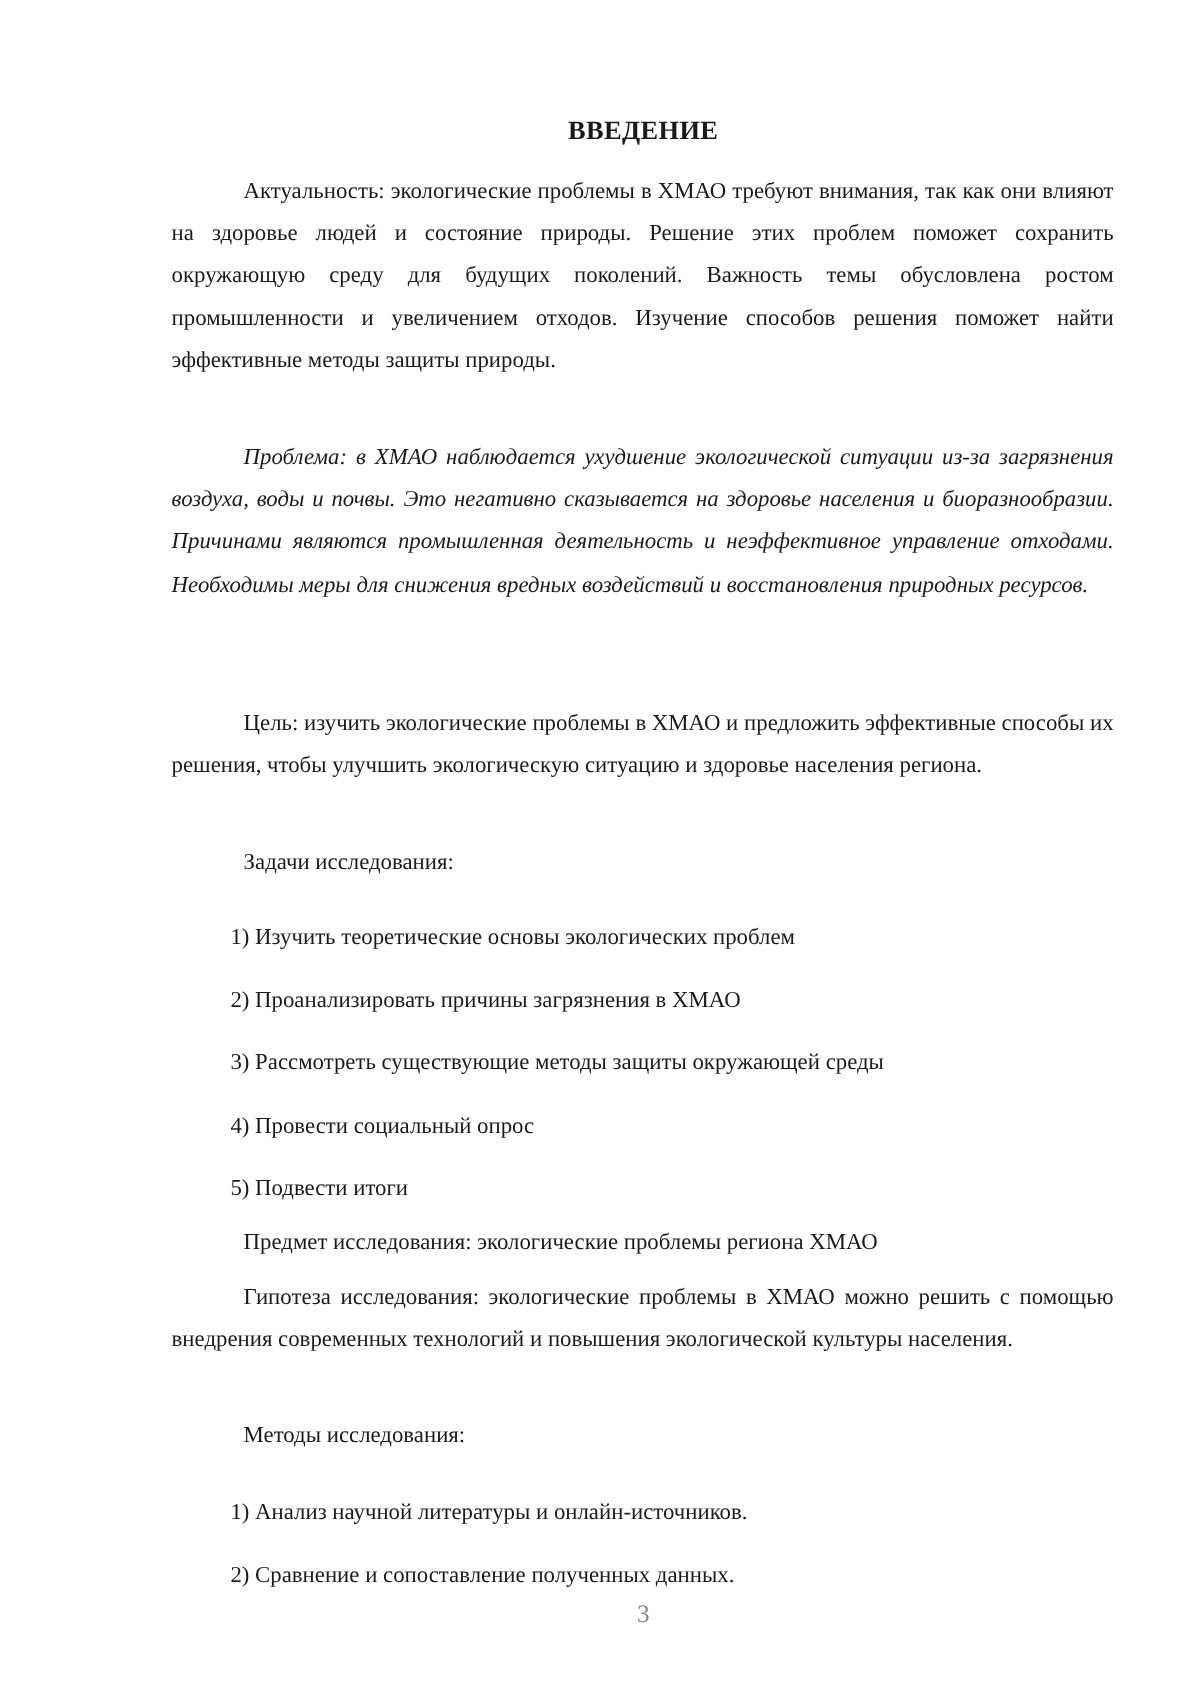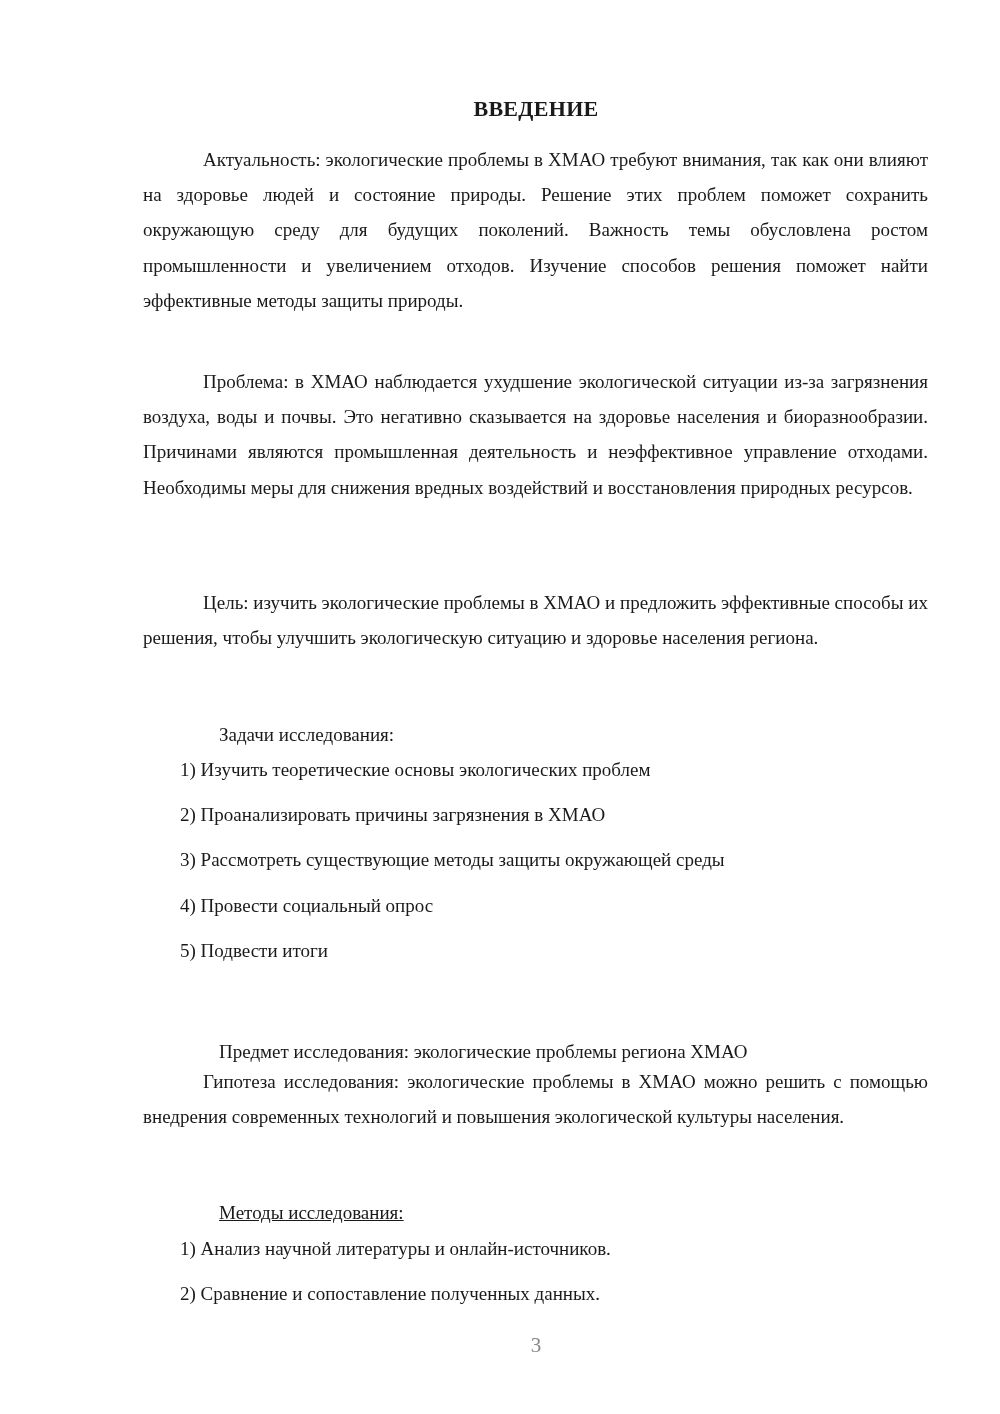--- a/index.html
+++ b/index.html
@@ -3,36 +3,36 @@
 <meta charset="utf-8">
 <style>
   html, body { margin: 0; padding: 0; background: #ffffff; }
   body { width: 1000px; height: 1414px; position: relative; overflow: hidden;
          font-family: "Liberation Serif", "DejaVu Serif", serif; color: #1a1a1a; }
   .page { position: absolute; left: 0; top: 0; width: 840px; height: 1414px; background: #fff; }
   .title { position: absolute; left: 0; width: 1000px; top: 96px; text-align: center;
            font-weight: bold; font-size: 22px; letter-spacing: 0.3px; margin-left: 36px; }
   .block { position: absolute; left: 143px; width: 785px; font-size: 19px; line-height: 35.2px; }
   .para { text-align: justify; text-indent: 60px; margin: 0; }
-  .line-indent { margin: 16px; padding-left: 60px; white-space: nowrap; }
-  .list-item { margin: 5px; padding-left: 32px; white-space: nowrap; }
+  .line-indent { margin: 0; padding-left: 60px; white-space: nowrap; }
+  .list-item { margin: 17px; padding-left: 32px; white-space: nowrap; }
   .pagenum { position: absolute; left: 0; width: 1000px; top: 1333px; text-align: center;
              font-size: 21px; color: #888; margin-left: 36px; }
 </style>
 </head>
 <body>
 
 <div class="page">
   <div class="title">ВВЕДЕНИЕ</div>
 
   <div class="block" style="top:142px;">
     <p class="para">Актуальность: экологические проблемы в ХМАО требуют внимания, так как они влияют на здоровье людей и состояние природы. Решение этих проблем поможет сохранить окружающую среду для будущих поколений. Важность темы обусловлена ростом промышленности и увеличением отходов. Изучение способов решения поможет найти эффективные методы защиты природы.</p>
   </div>
 
-  <div class="block" style="top:364px;">
+  <div class="block" style="top:364px;font-style:italic;">
     <p class="para">Проблема: в ХМАО наблюдается ухудшение экологической ситуации из-за загрязнения воздуха, воды и почвы. Это негативно сказывается на здоровье населения и биоразнообразии. Причинами являются промышленная деятельность и неэффективное управление отходами. Необходимы меры для снижения вредных воздействий и восстановления природных ресурсов.</p>
   </div>
 
   <div class="block" style="top:585px;">
     <p class="para">Цель: изучить экологические проблемы в ХМАО и предложить эффективные способы их решения, чтобы улучшить экологическую ситуацию и здоровье населения региона.</p>
   </div>
 
   <div class="block" style="top:701px;">
     <p class="line-indent">Задачи исследования:</p>
   </div>
@@ -47,21 +47,21 @@
 
 
   <div class="block" style="top:1064px;">
     <p class="para">Гипотеза исследования: экологические проблемы в ХМАО можно решить с помощью внедрения современных технологий и повышения экологической культуры населения.</p>
   </div>
 
   <div class="block" style="top:1018px;">
     <p class="line-indent">Предмет исследования: экологические проблемы региона ХМАО</p>
   </div>
 
-  <div class="block" style="top:1179px;text-decoration:underline;">
+  <div class="block" style="top:1179px;">
     <p class="line-indent">Методы исследования:</p>
   </div>
 
   <div class="block" style="top:1226px;">
     <p class="list-item" style="margin-bottom:10px;">1) Анализ научной литературы и онлайн-источников.</p>
     <p class="list-item">2) Сравнение и сопоставление полученных данных.</p>
   </div>
 
   <div class="pagenum">3</div>
 </div>

